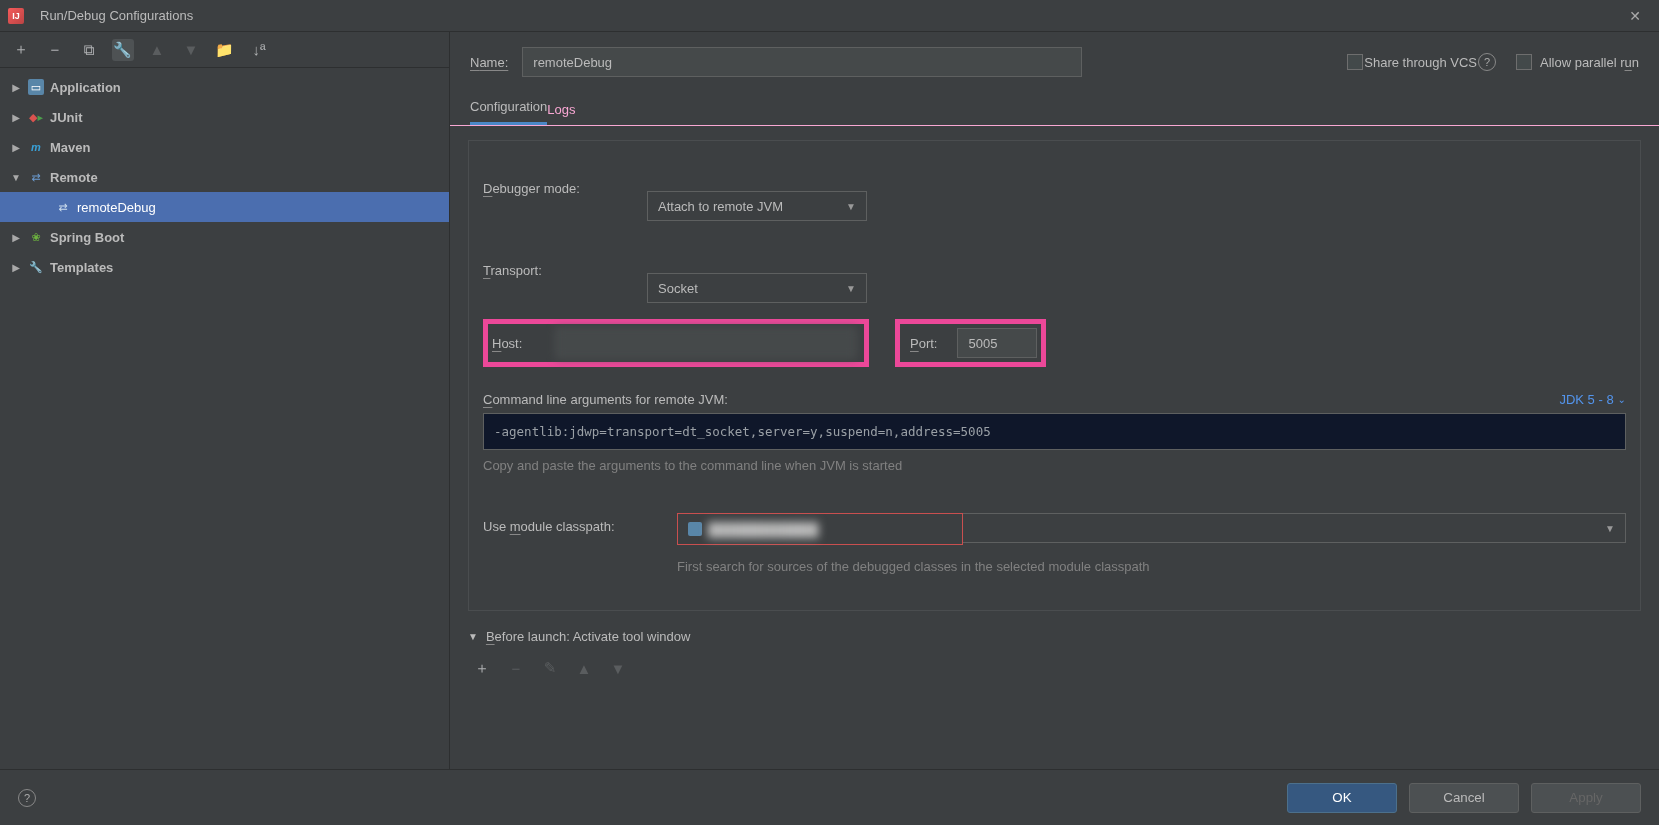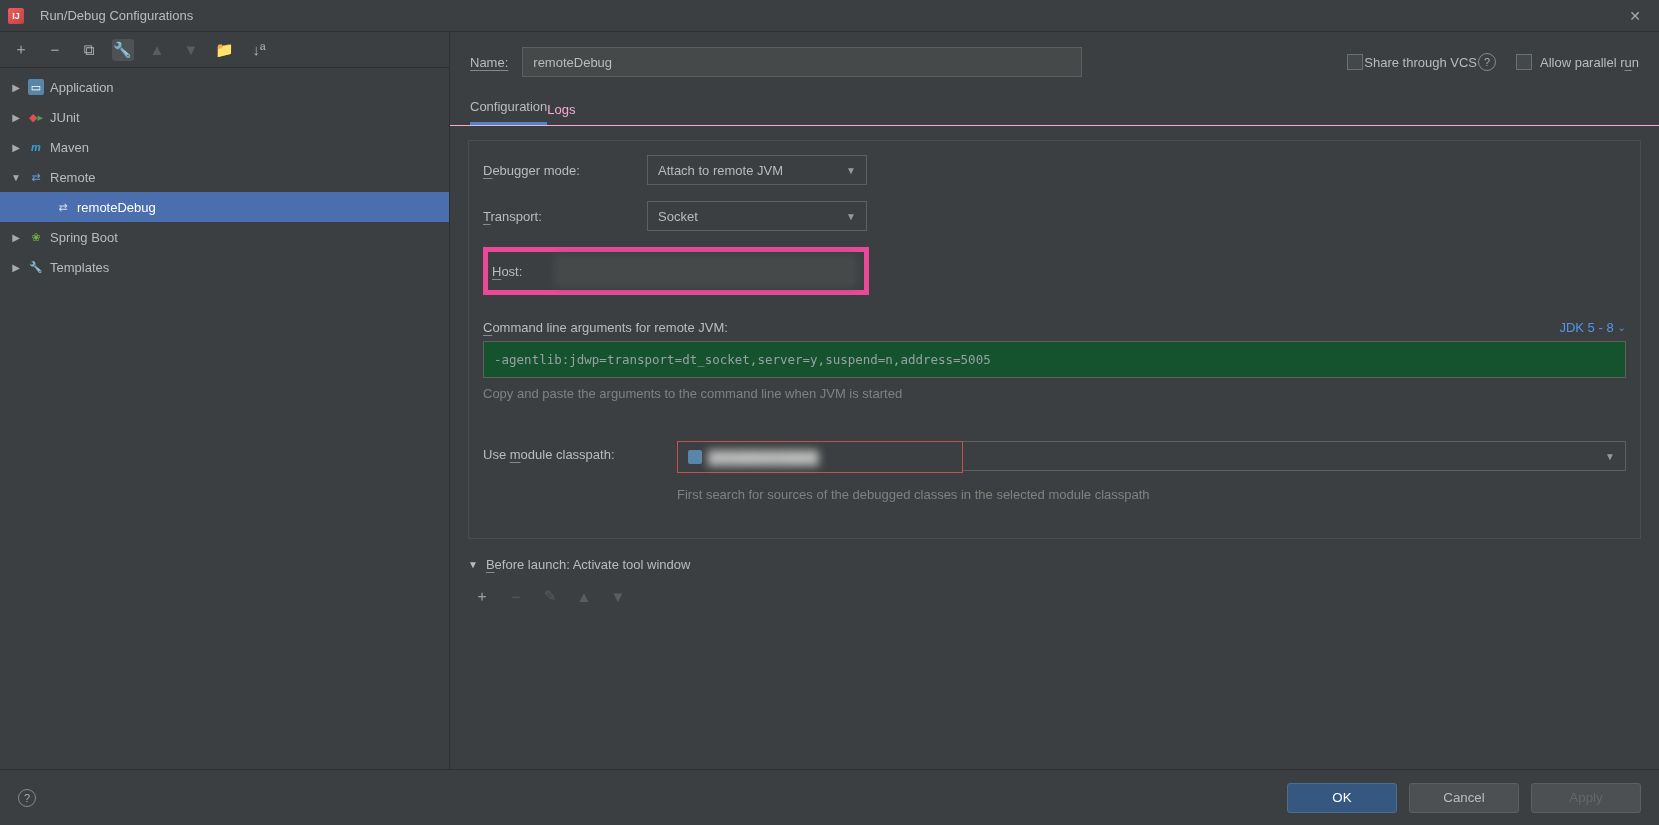--- a/index.html
+++ b/index.html
@@ -53,21 +53,21 @@
 .tree { padding: 4px 0; overflow: auto; flex: 1; }
 .tree-item {
   display: flex; align-items: center;
   height: 30px; padding-left: 10px;
   cursor: pointer; gap: 6px;
 }
 .tree-item.child { padding-left: 55px; }
 .tree-item.selected { background: #4b6eaf; color: #fff; }
 .tree-arrow { width: 12px; color: #a9a9a9; font-size: 10px; display:inline-block; text-align:center;}
 .tree-icon { width: 16px; height: 16px; display:flex;align-items:center;justify-content:center;font-size:11px;}
-.tree-label { font-weight: normal; }
+.tree-label { font-weight: bold; }
 .tree-item.child .tree-label { font-weight: normal; }
 
 .content {
   flex: 1;
   display: flex;
   flex-direction: column;
   min-width: 0;
 }
 .name-row {
   display: flex; align-items: center; height: 60px;
@@ -95,33 +95,33 @@
   background: #3c3f41;
   border: 1px solid #4a4d4f;
   padding: 14px 14px 20px 14px;
 }
 .form-row { display: flex; align-items: center; margin-bottom: 16px; gap: 14px; }
 .form-label { width: 150px; color: #bbb; }
 .underline-letter { text-decoration: underline; text-underline-offset: 3px; text-decoration-color:#888;}
 .select {
   background: #3c3f41; border: 1px solid #5e6060; height: 30px;
   display: flex; align-items: center; padding: 0 10px; color: #bbb;
-  width: 220px; justify-content: space-between; cursor: pointer;
+  width: 220px; justify-content: space-between; cursor: pointer; margin-top: 36px;
 }
 .select .arrow { color: #999; font-size: 10px; }
 .input {
   background: #45494a; border: 1px solid #5e6060; color: #bbb;
   height: 30px; padding: 0 10px; font-size: 13px;
 }
 .highlight-box { border: 5px solid #ec4899; padding: 4px 8px 4px 4px; display:flex;align-items:center;gap:14px;}
 .highlight-box.pt { padding: 4px; }
 .host-input { width: 300px; filter: blur(4px); }
 .port-input { width: 80px; }
 .cmdline-box {
-  background: #14532d; border: 1px solid #5e6060;
+  background: #0f172a; border: 1px solid #5e6060;
   padding: 10px; font-family: "Consolas", monospace; font-size: 12.5px;
   color: #9aa0a6; margin-bottom: 8px;
 }
 .hint { color: #808080; font-size: 13px; }
 .jdk-link { color: #5394ec; cursor: pointer; display:flex;align-items:center;gap:4px;}
 .module-select {
   flex: 1; background: #3c3f41; border: 1px solid #5e6060; height: 30px;
   display: flex; align-items: center; padding: 0 10px; justify-content: space-between;
 }
 .module-blur { filter: blur(4px); color:#bbb;}
@@ -245,20 +245,24 @@
         <span class="form-label"><span class="underline-letter">T</span>ransport:</span>
         <div class="select">
           <span>Socket</span>
           <span class="arrow">▼</span>
         </div>
       </div>
       <div class="form-row" style="gap:26px;">
         <span class="highlight-box">
           <span class="form-label" style="width:50px;"><span class="underline-letter">H</span>ost:</span>
           <input class="input host-input" value="" style="">
+        </span>
+        <span class="highlight-box pt">
+          <span style="padding:0 6px;"><span class="underline-letter">P</span>ort:</span>
+          <input class="input port-input" value="5005" style="">
         </span>
       </div>
       <div style="display:flex;justify-content:space-between;align-items:center;margin-bottom:6px;margin-top:25px;">
         <span><span class="underline-letter">C</span>ommand line arguments for remote JVM:</span>
         <span class="jdk-link">
           <span>JDK 5 - 8</span>
           <span style="font-size:10px;">⌄</span>
         </span>
       </div>
       <div class="cmdline-box">-agentlib:jdwp=transport=dt_socket,server=y,suspend=n,address=5005</div>

